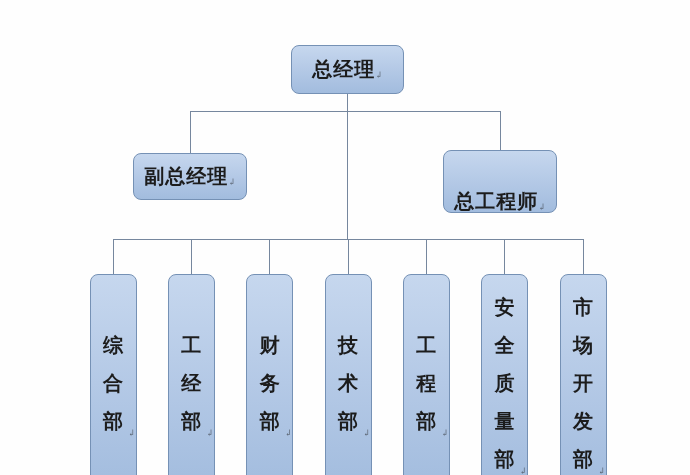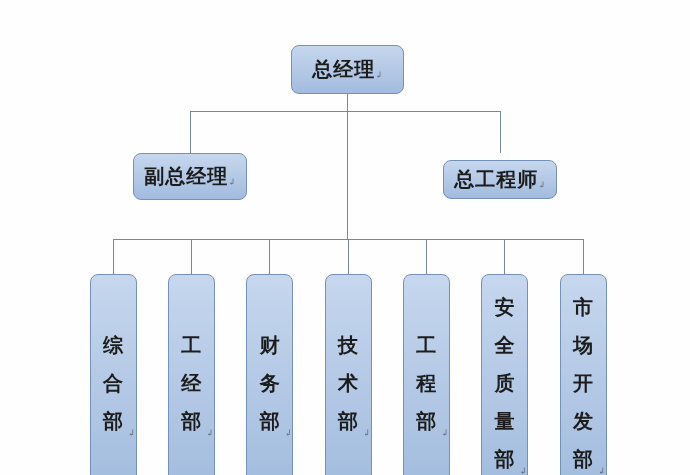--- a/index.html
+++ b/index.html
@@ -30,21 +30,21 @@
     border:1.5px solid var(--box-border,#7591b5);
     border-radius:8px;
     background:linear-gradient(180deg,
       var(--box-fill-top,#c6d7ee) 0%,
       var(--box-fill-mid,#b4c9e6) 50%,
       var(--box-fill-bottom,#a2bcde) 100%);
     display:flex;align-items:center;justify-content:center;
   }
   .box.l1{left:291px;top:13px;width:113px;height:49px;}
   .box.l2a{left:133px;top:121px;width:114px;height:47px;align-items:center;}
-  .box.l2b{left:443px;top:128px;width:114px;height:39px;}
+  .box.l2b{left:443px;top:118px;width:114px;height:63px;align-items:flex-end;}
   .box.dept{top:242px;width:47px;height:218px;flex-direction:column;}
   .label{
     font-size:20px;font-weight:bold;color:var(--text,#1c1c1c);
     letter-spacing:1px;white-space:nowrap;line-height:1;
   }
   .hmark{
     font-size:9px;font-weight:normal;color:var(--text,#1c1c1c);
     opacity:.55;letter-spacing:0;vertical-align:-2px;
   }
   .vchar{

